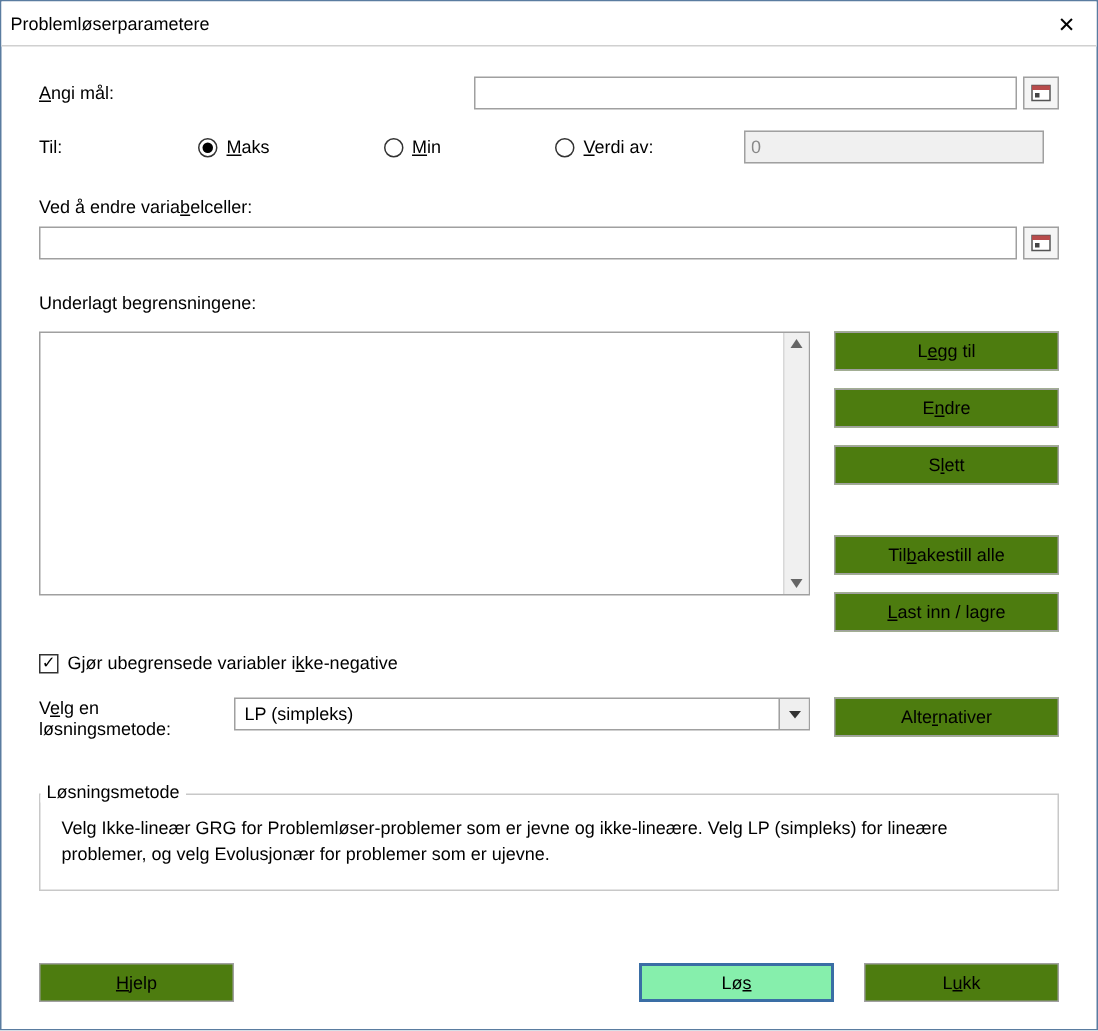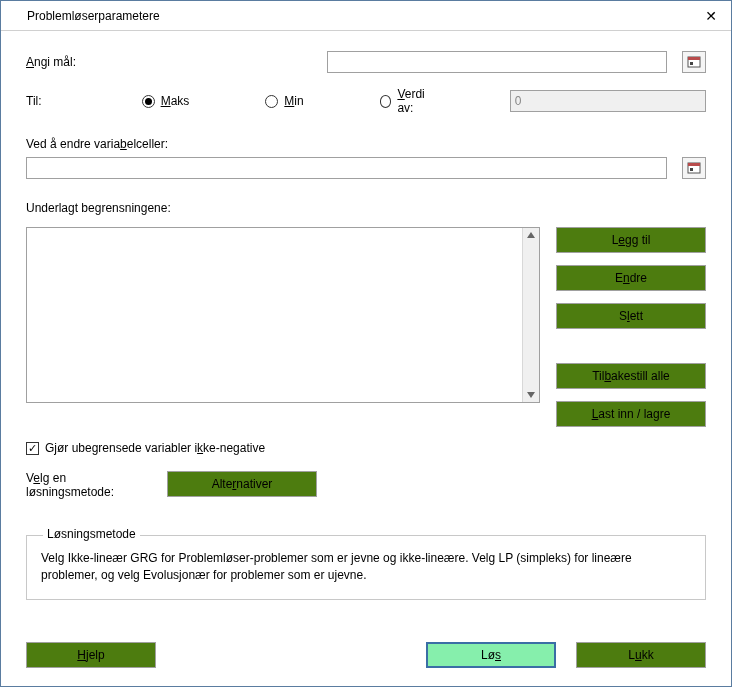--- a/index.html
+++ b/index.html
@@ -17,21 +17,21 @@
     background: #fff;
     display: flex;
     flex-direction: column;
   }
   .titlebar {
     height: 30px;
     background: #fff;
     border-bottom: 1px solid #d0d0d0;
     display: flex;
     align-items: center;
-    padding: 0 0 0 26px;
+    padding: 0 0 0 6px;
     font-size: 12px;
   }
   .titlebar .title { flex: 1; }
   .titlebar .close {
     width: 40px;
     height: 30px;
     display: flex;
     align-items: center;
     justify-content: center;
     font-size: 14px;
@@ -40,21 +40,20 @@
   .content {
     flex: 1;
     padding: 20px 25px 10px 25px;
     display: flex;
     flex-direction: column;
   }
   .row {
     display: flex;
     align-items: center;
     margin-bottom: 14px;
-    gap: 11px;
   }
   .label {
     font-size: 12px;
   }
   .underline { text-decoration: underline; }
   input[type="text"].field {
     border: 1px solid #a0a0a0;
     height: 22px;
     padding: 2px 4px;
     font-family: inherit;
@@ -207,21 +206,21 @@
   }
   .groupbox {
     border: 1px solid #c8c8c8;
     padding: 14px 14px 14px 14px;
     margin-top: 22px;
     position: relative;
   }
   .groupbox .legend {
     position: absolute;
     top: -9px;
-    left: 16px;
+    left: 0;
     background: #fff;
     padding: 0 4px;
     font-size: 12px;
   }
   .desc {
     font-size: 12px;
     line-height: 1.45;
   }
   .footer {
     display: flex;
@@ -319,20 +318,24 @@
     <div class="checkbox" style="margin-top:14px;">
       <div class="checkbox-box">✓</div>
       <span class="label"><span>Gjør ubegrensede variabler i</span><span class="underline">k</span><span>ke-negative</span></span>
     </div>
 
     <div class="row" style="margin-top:16px; align-items:flex-start;">
       <div class="label" style="width:130px;">
         <span>V</span><span class="underline">e</span><span>lg en</span><br>
         <span>løsningsmetode:</span>
       </div>
+      <div class="combo" style="margin-right:16px;">
+        <div class="combo-text">LP (simpleks)</div>
+        <div class="combo-arrow"></div>
+      </div>
       <div class="btn" style="min-width:150px;">
         <span><span>Alte</span><span class="underline">r</span><span>nativer</span></span>
       </div>
     </div>
 
     <div class="groupbox">
       <div class="legend">Løsningsmetode</div>
       <div class="desc">Velg Ikke-lineær GRG for Problemløser-problemer som er jevne og ikke-lineære. Velg LP (simpleks) for lineære problemer, og velg Evolusjonær for problemer som er ujevne.</div>
     </div>
 

